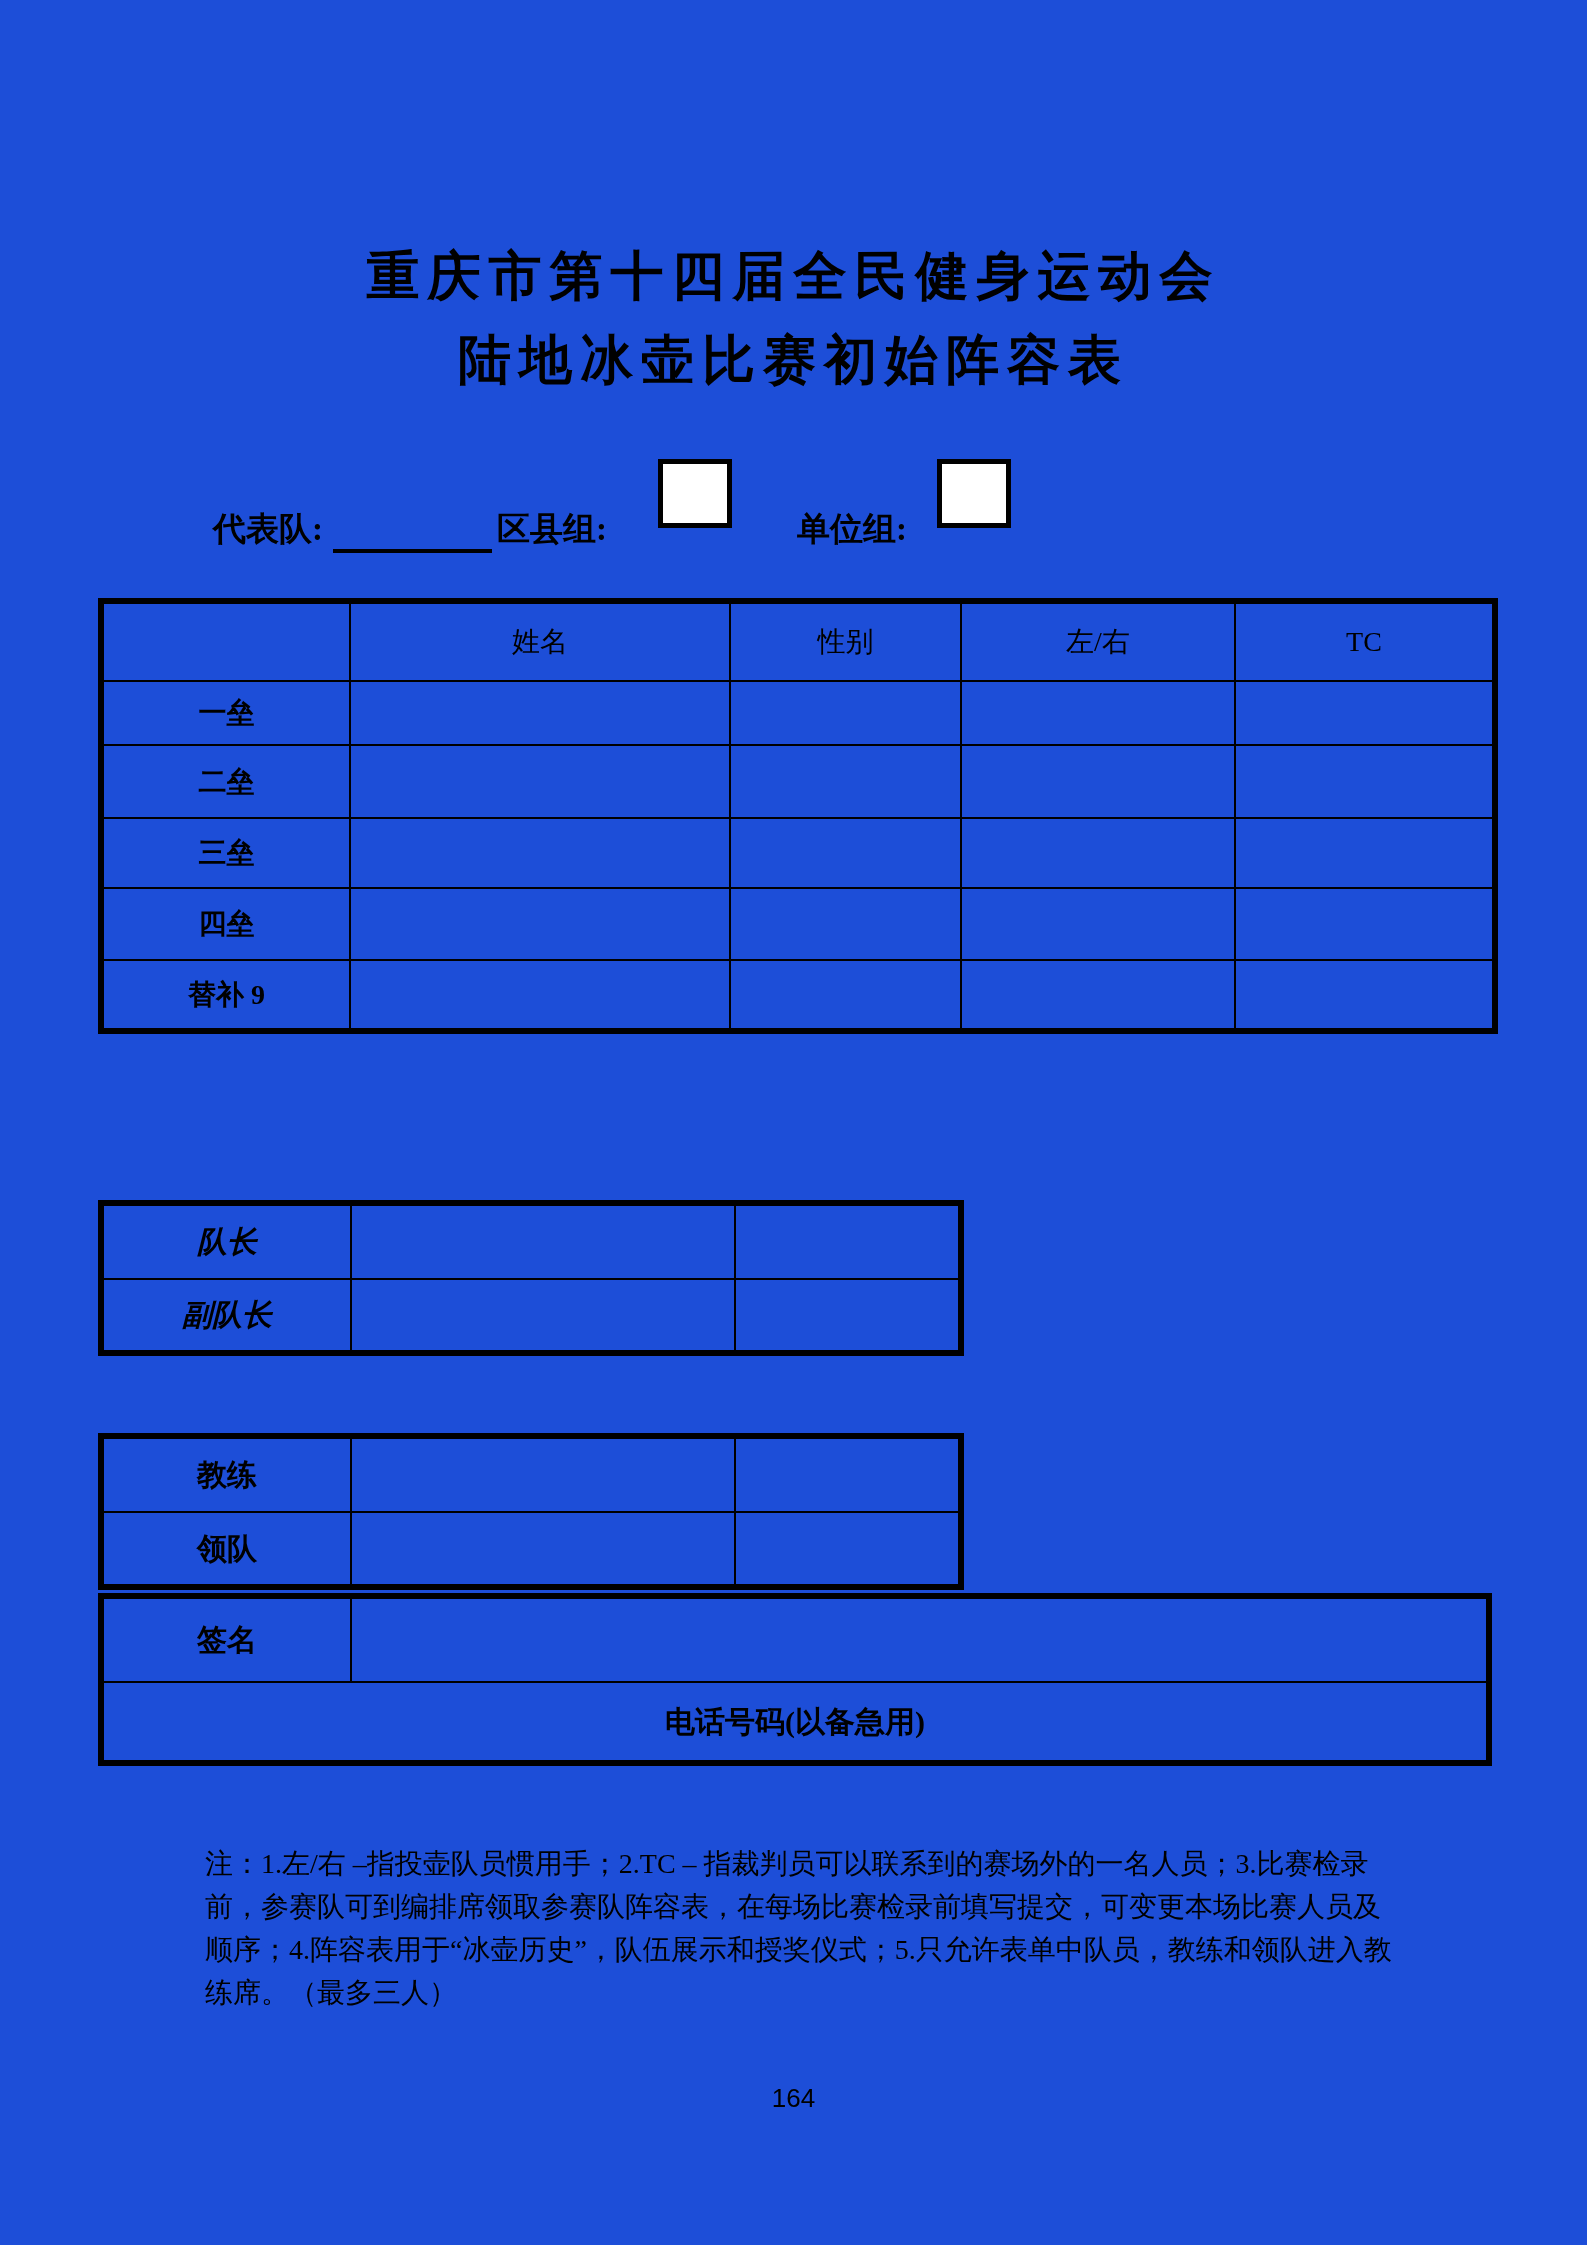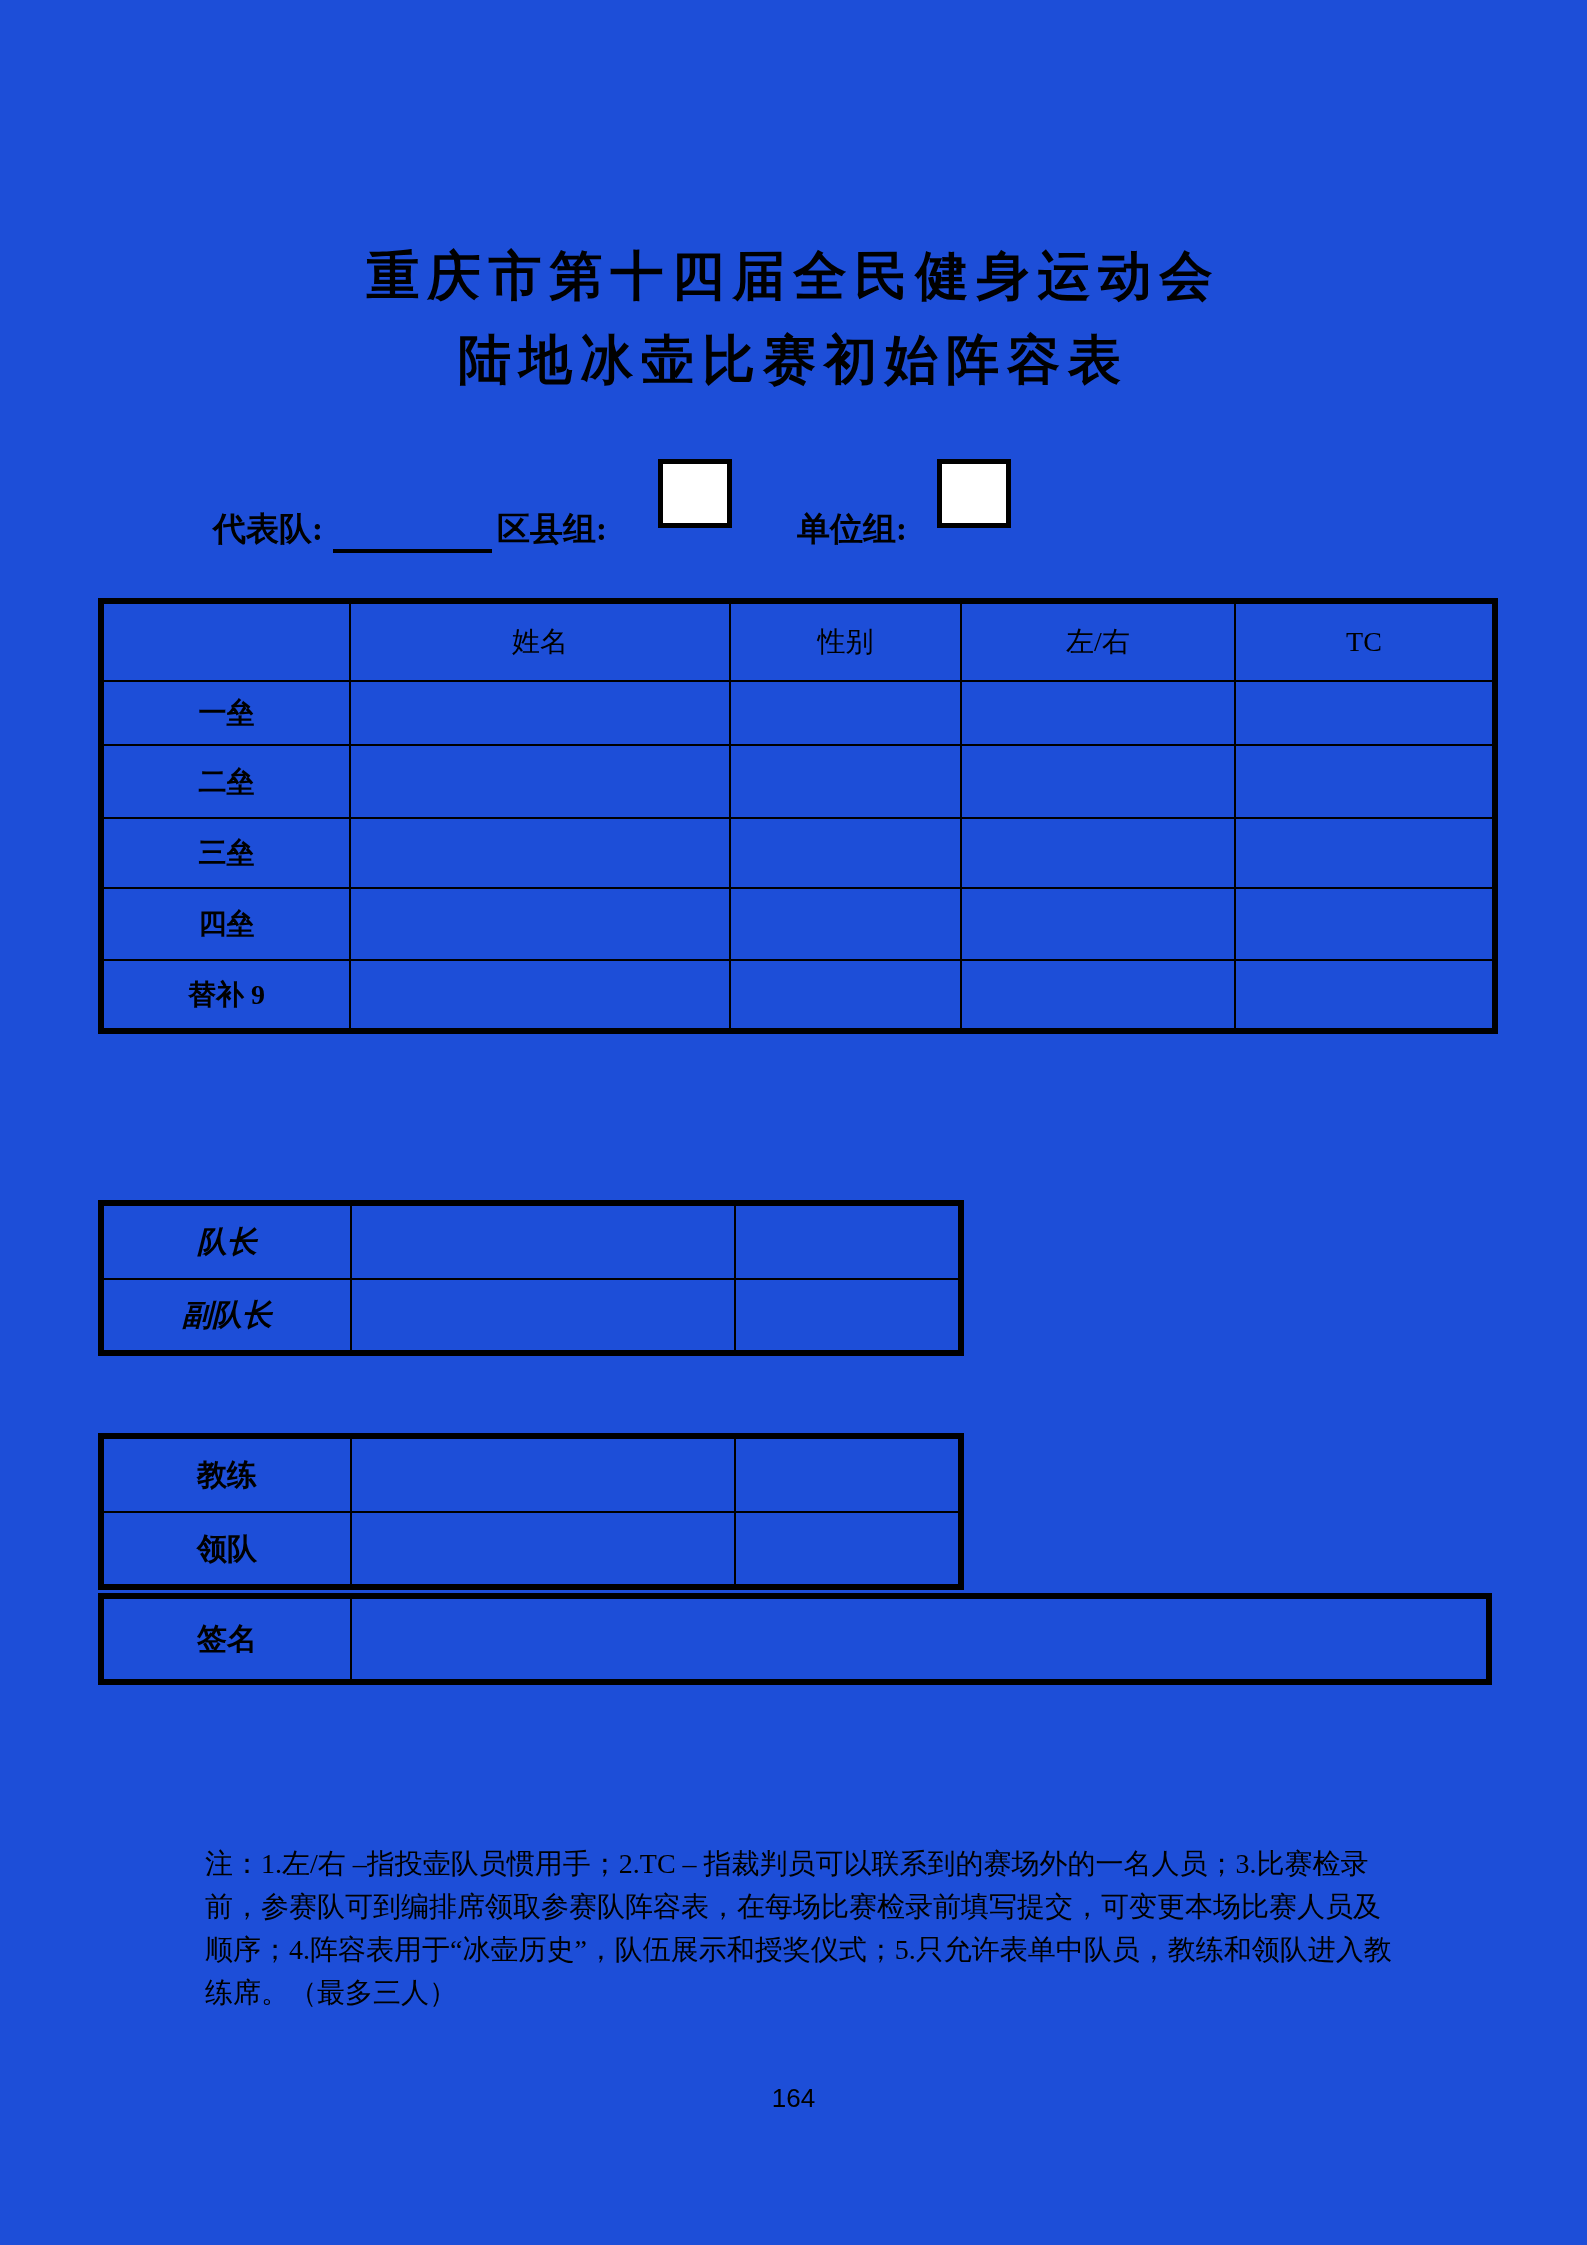--- a/index.html
+++ b/index.html
@@ -181,20 +181,23 @@
   <table class="form" id="signature-table">
     <colgroup>
       <col style="width:249px">
         <col style="width:1133px">
     </colgroup>
     <tbody>
         <tr style="height:86px">
       <td class="lbl">签名</td>
       <td></td>
     </tr>
+    <tr style="height:81px">
+      <td colspan="2" class="phone-lbl">电话号码(以备急用)</td>
+    </tr>
   </tbody>
     </table>
 
   <div id="notes">
     <div>注：1.左/右 –指投壶队员惯用手；2.TC – 指裁判员可以联系到的赛场外的一名人员；3.比赛检录</div>
     <div>前，参赛队可到编排席领取参赛队阵容表，在每场比赛检录前填写提交，可变更本场比赛人员及</div>
     <div>顺序；4.阵容表用于“冰壶历史”，队伍展示和授奖仪式；5.只允许表单中队员，教练和领队进入教</div>
     <div>练席。（最多三人）</div>
   </div>
 

